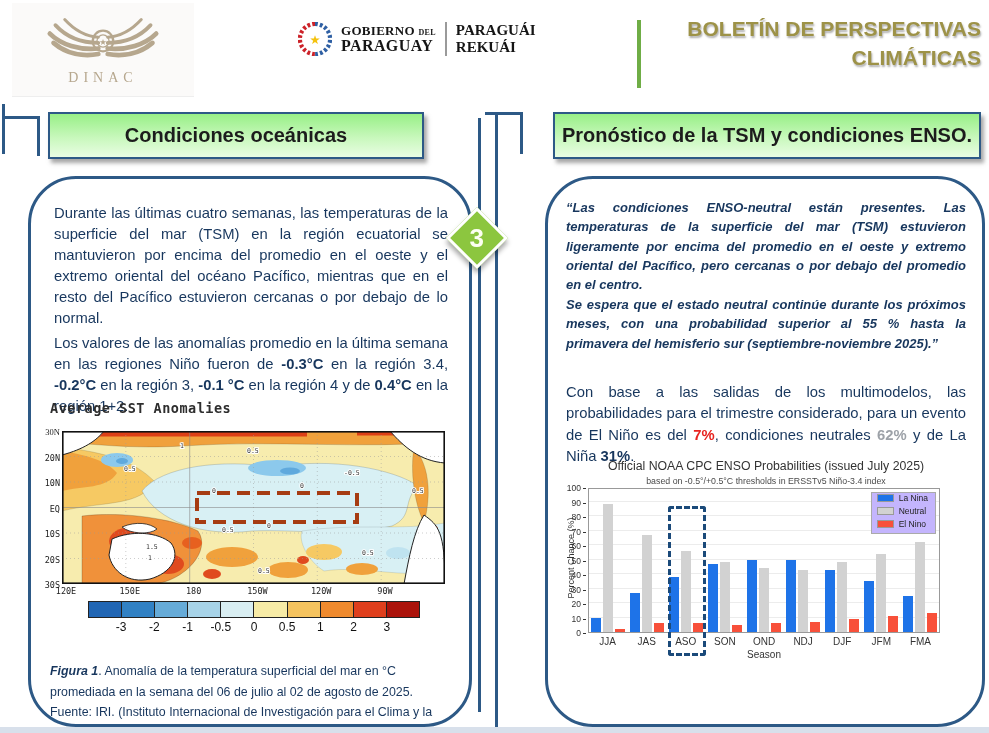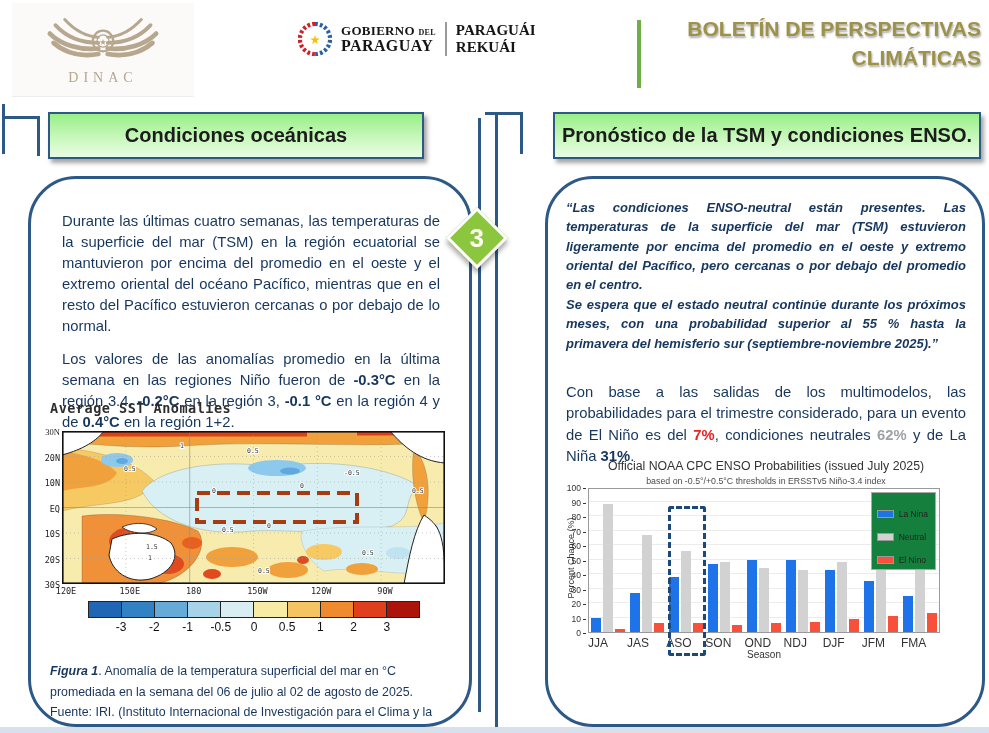--- a/index.html
+++ b/index.html
@@ -25,21 +25,21 @@
   #right-title{left:553px;width:428px}
   .content-box{position:absolute;top:176px;height:551px;border:3px solid #2d5986;border-radius:48px;background:#fff}
   #left-box{left:28px;width:444px}
   #right-box{left:545px;width:440px}
   .conn{position:absolute;background:#2d5986}
   .diamond{position:absolute;left:455px;top:216px;width:44px;height:44px;background:#8cc63f;border:3px solid #fff;transform:rotate(45deg);box-shadow:3px 3px 5px rgba(0,0,0,.35);z-index:5;display:flex;align-items:center;justify-content:center}
   .diamond span{transform:rotate(-45deg);font-size:26px;color:#fdfff2;font-weight:bold}
 
   
   .lb-text{position:absolute;left:50px;top:199px;width:402px;font-size:14.8px;line-height:1.42;color:#17365d;text-align:justify}
-  .lb-text p{margin:12px}
+  .lb-text p{margin:4px}
   .lb-text b{font-weight:bold}
   .map-title{position:absolute;left:50px;top:398px;width:402px;text-align:left;font-family:"DejaVu Sans Mono",monospace;font-weight:bold;font-size:13.5px;color:#2e2e2e;line-height:1.55;letter-spacing:.5px}
   .map-wrap{position:absolute;left:62px;top:431px;width:383px;height:153px}
   .map-wrap svg{position:absolute;left:0;top:0}
   .lat-lab{position:absolute;left:-26px;width:24px;text-align:right;font-size:8.5px;color:#222;font-family:"DejaVu Sans Mono",monospace}
   .lon-lab{position:absolute;top:155px;font-size:8.5px;color:#222;transform:translateX(-50%);font-family:"DejaVu Sans Mono",monospace}
   #contour-g text{font-size:6.5px;fill:#333;paint-order:stroke;stroke:#fff;stroke-width:2px;font-family:"DejaVu Sans Mono",monospace}
   .colorbar{position:absolute;left:88px;top:601px;width:332px;height:17px;display:flex;border:1px solid #222}
   .cb-seg{flex:1;border-right:1px solid #222}
   .cb-seg:last-child{border-right:none}
@@ -56,26 +56,26 @@
   .pct-neutral{color:#9da2a8;font-weight:bold}
   .pct-nina{color:#17365d;font-weight:bold}
   .chart-title{position:absolute;left:566px;top:459px;width:400px;text-align:center;font-size:12.3px;color:#333}
   .chart-sub{position:absolute;left:566px;top:476px;width:400px;text-align:center;font-size:8.8px;color:#4a4a4a}
   .chart-area{position:absolute;left:588px;top:488px;width:352px;height:145px;border:1px solid #999;background:#fff;overflow:visible}
   .ylabel{position:absolute;left:516px;top:553px;width:110px;text-align:center;transform:rotate(-90deg);font-size:9px;color:#333}
   .yticks{position:absolute;left:566px;top:488px;width:20px;height:145px}
   .bar-groups{position:absolute;left:0;top:0;width:100%;height:100%;display:flex;align-items:flex-end;z-index:2}
   .bar-group{flex:1;display:flex;justify-content:center;align-items:flex-end}
   .bar{width:10px;margin:0 1px}
-  .legend{position:absolute;top:3px;right:3px;border:1px solid #aaa;background:#15803d;padding:16px 7px 4px 5px;display:flex;flex-direction:column;gap:13px;z-index:4}
+  .legend{position:absolute;top:3px;right:3px;border:1px solid #aaa;background:#c4b5fd;padding:0 7px 4px 5px;display:flex;flex-direction:column;gap:3px;z-index:4}
   .leg-row{display:flex;align-items:center;gap:5px;font-size:8.5px;color:#222}
   .leg-sw{width:17px;height:8px;border:1px solid #999}
   .hl-box{position:absolute;border:3px dashed #1b4a7a;border-radius:3px;z-index:3}
   .xticks{position:absolute;left:588px;top:636px;width:352px;display:flex}
-  .xticks span{flex:1;text-align:left;font-size:12px;color:#333}
+  .xticks span{flex:1;text-align:center;font-size:10px;color:#333}
   .xlabel{position:absolute;left:588px;top:649px;width:352px;text-align:center;font-size:10px;color:#333}
   #caption2{position:absolute;left:566px;top:667px;width:404px}
 
   .footer-strip{position:absolute;left:0;top:727px;width:989px;height:6px;background:#d8e0eb}
 </style>
 </head>
 <body>
 
 <div id="app">
 

